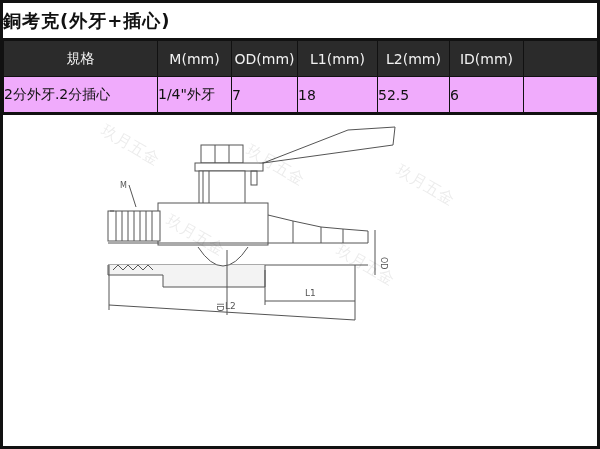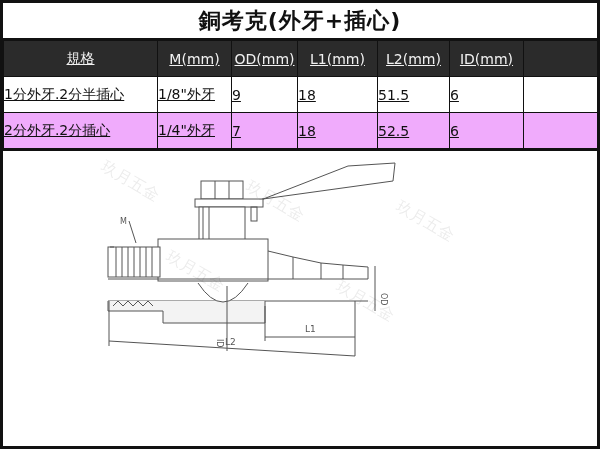--- a/index.html
+++ b/index.html
@@ -1,20 +1,20 @@
 <!DOCTYPE html>
 <html><head>
 <meta charset="utf-8">
 <style>
   html, body { margin:0; padding:0; background:#ffffff; }
   body { width:600px; height:449px; overflow:hidden; font-family:"DejaVu Sans", sans-serif; }
   .frame { position:absolute; left:0; top:0; width:594px; height:443px; border:3px solid #111; background:#fff; }
-  .title { height:35px; line-height:35px; text-align:center; font-weight:bold; font-size:22px; color:#111; border-bottom:2px solid #111; letter-spacing:1px; }
+  .title { height:35px; line-height:35px; text-align:left; font-weight:bold; font-size:18px; color:#111; border-bottom:2px solid #111; letter-spacing:1px; }
   table { border-collapse:collapse; width:594px; table-layout:fixed; }
-  th, td { border:1.5px solid #111; height:35px; padding:0; font-size:14px; color:#111;text-decoration:underline; }
+  th, td { border:1.5px solid #111; height:35px; padding:0; font-size:14px; color:#111; }
   th { background:#2b2b2b; color:#f2f2f2; font-weight:normal; font-size:14px; }
   tr.alt td { background:#f0abfc; }
   .diagram { position:relative; height:218px; border-top:2px solid #111; }
   .wm { position:absolute; color:rgba(0,0,0,0.08); font-size:16px; transform:rotate(30deg); white-space:nowrap; pointer-events:none; }
 </style>
 </head>
 <body>
 
 <div class="frame">
   <div class="title">銅考克(外牙+插心)</div>
@@ -33,29 +33,20 @@
         <th>規格</th>
         <th>M(mm)</th>
         <th>OD(mm)</th>
         <th>L1(mm)</th>
         <th>L2(mm)</th>
         <th>ID(mm)</th>
         <th></th>
       </tr>
     </thead>
     <tbody>
-      <tr>
-        <td>1分外牙.2分半插心</td>
-        <td>1/8"外牙</td>
-        <td>9</td>
-        <td>18</td>
-        <td>51.5</td>
-        <td>6</td>
-        <td></td>
-      </tr>
       <tr class="alt">
         <td>2分外牙.2分插心</td>
         <td>1/4"外牙</td>
         <td>7</td>
         <td>18</td>
         <td>52.5</td>
         <td>6</td>
         <td></td>
       </tr>
     </tbody>

